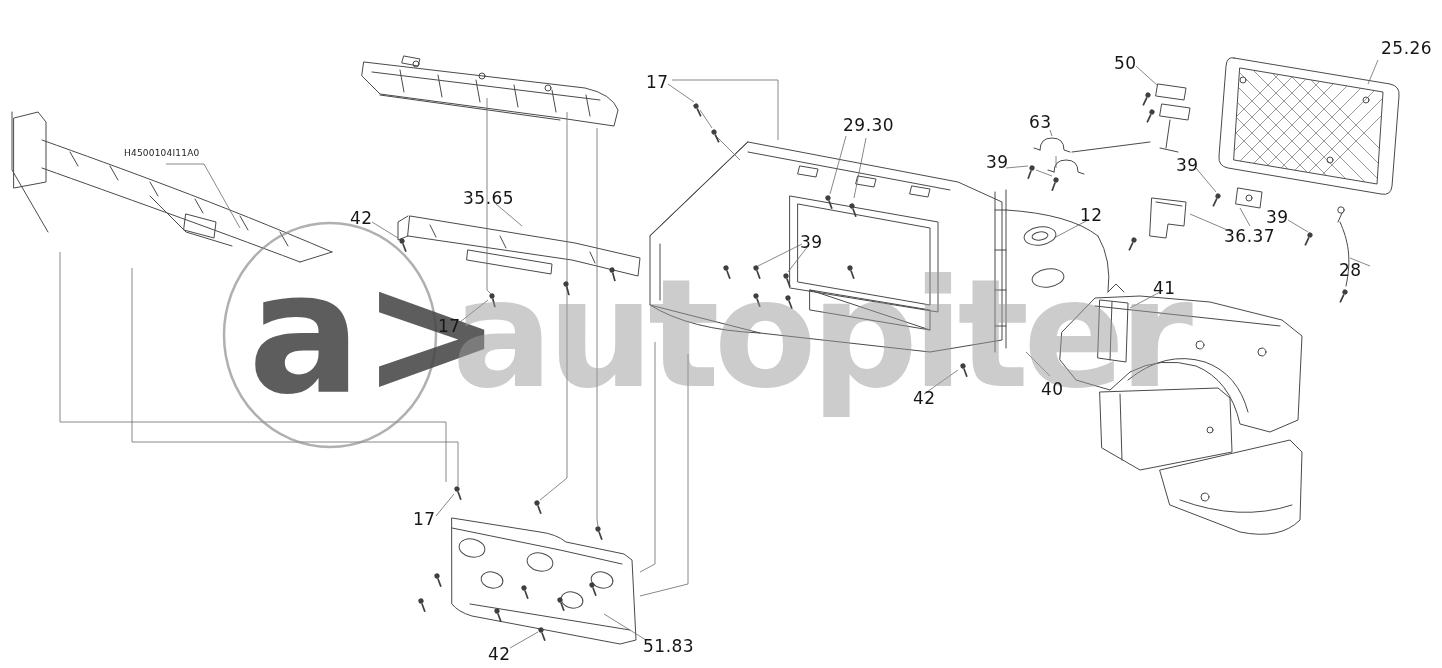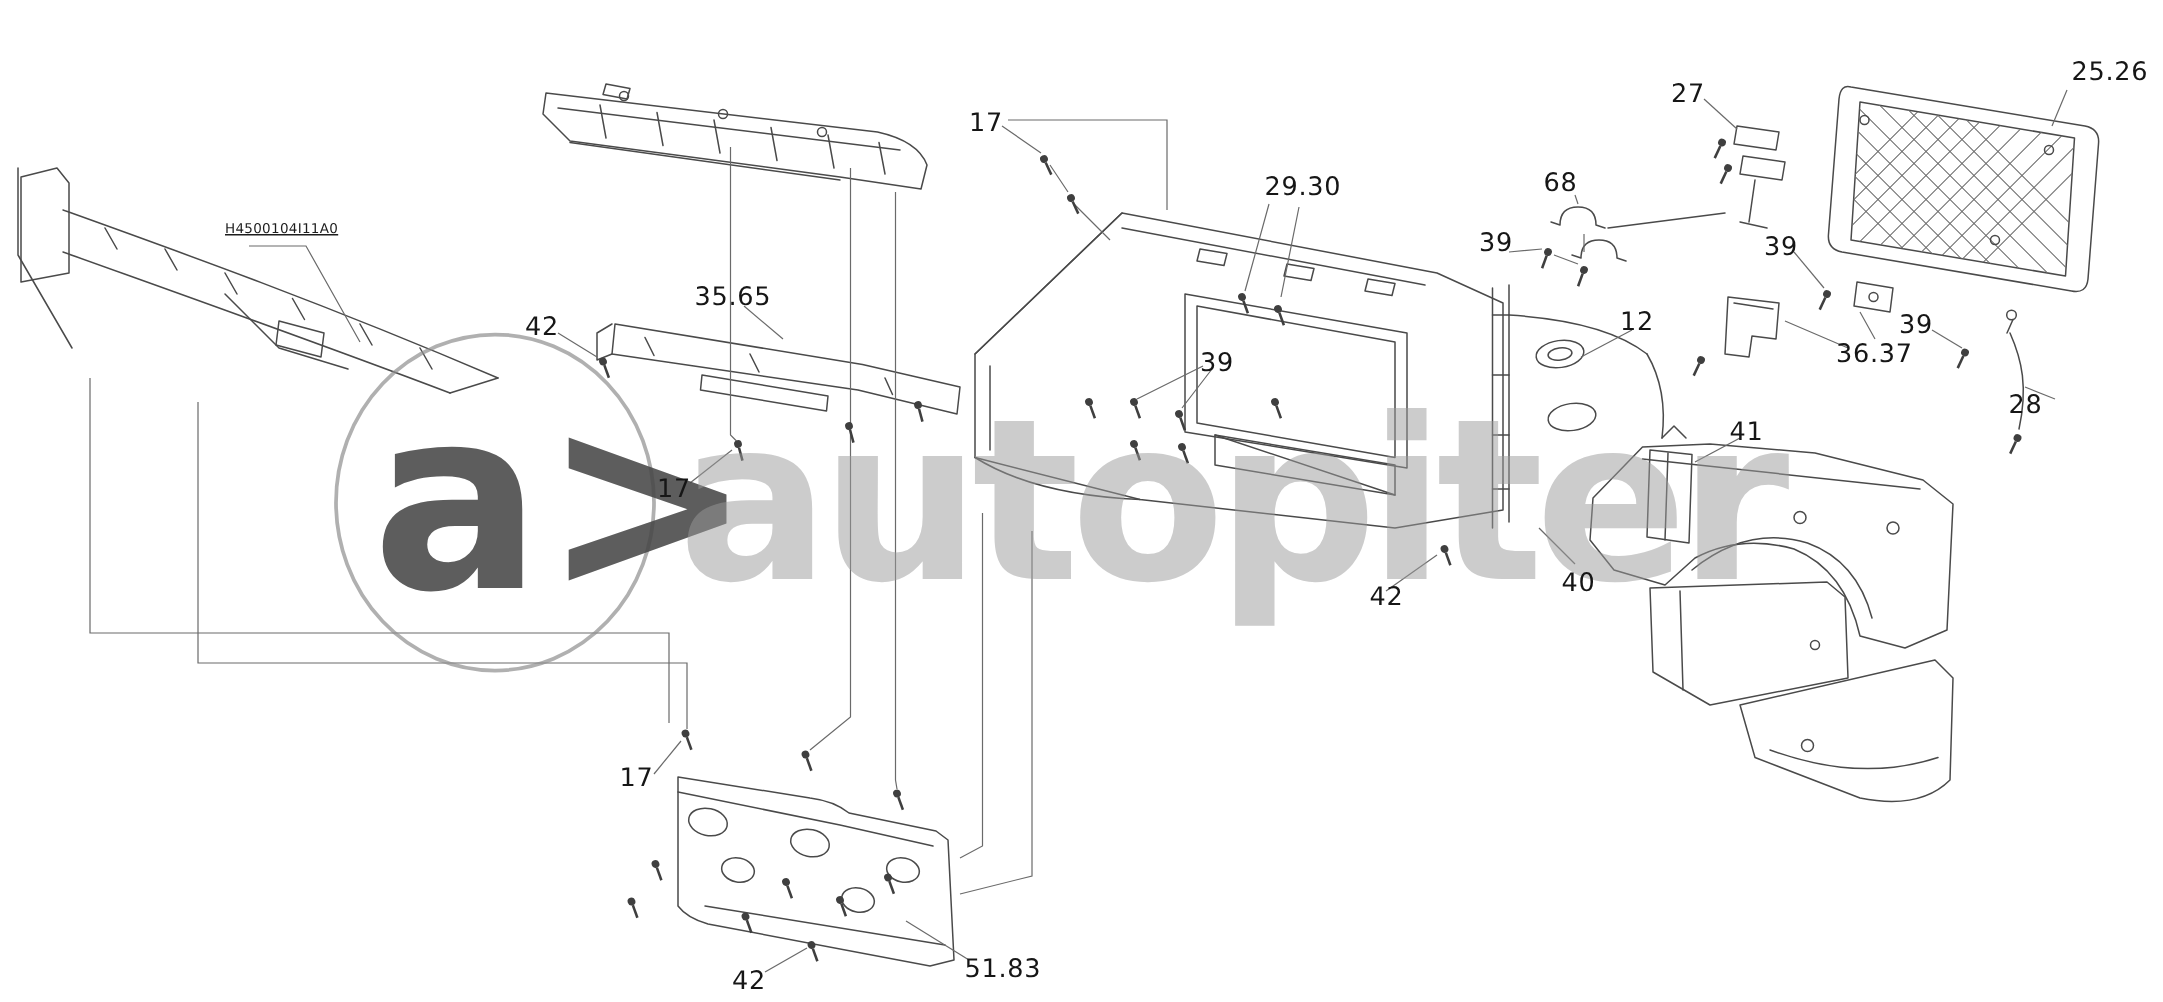--- a/index.html
+++ b/index.html
@@ -14,25 +14,24 @@
   .callout{
     position:absolute;
     font-size:17px;
     color:#161616;
     letter-spacing:.5px;
     white-space:nowrap;
     user-select:none;
   }
   .part-code{
     position:absolute;
-    left:150px;top:148px;
+    left:124px;top:148px;
     font-size:9px;
     color:#1d1d1d;
     letter-spacing:.2px;
-    text-decoration:underline;
   }
 </style>
 </head>
 <body>
 
 <div class="canvas">
 
   <svg width="1442" height="668" viewBox="0 0 1442 668">
     <defs>
       <g id="bolt">
@@ -236,23 +235,23 @@
       <ellipse cx="330" cy="335" rx="106" ry="112" fill="none" stroke="#8f8f8f" stroke-width="2.5" opacity="0.7"></ellipse>
       <text x="248" y="392" font-family="DejaVu Sans, sans-serif" font-weight="bold" font-size="168" fill="#474747" opacity="0.88">a&gt;</text>
       <text x="452" y="386" font-family="DejaVu Sans, sans-serif" font-weight="bold" font-size="150" fill="#9a9a9a" fill-opacity="0.5" letter-spacing="-6">autopiter</text>
     </g>
   </svg>
 
   <div class="part-code">H4500104I11A0</div>
 
   <span class="callout" style="left:646px;top:72px">17</span>
   <span class="callout" style="left:1381px;top:38px">25.26</span>
-  <span class="callout" style="left:1114px;top:53px">27</span>
+  <span class="callout" style="left:1114px;top:53px">50</span>
   <span class="callout" style="left:843px;top:115px">29.30</span>
-  <span class="callout" style="left:1029px;top:112px">68</span>
+  <span class="callout" style="left:1029px;top:112px">63</span>
   <span class="callout" style="left:986px;top:152px">39</span>
   <span class="callout" style="left:1176px;top:155px">39</span>
   <span class="callout" style="left:463px;top:188px">35.65</span>
   <span class="callout" style="left:350px;top:208px">42</span>
   <span class="callout" style="left:1080px;top:205px">12</span>
   <span class="callout" style="left:800px;top:232px">39</span>
   <span class="callout" style="left:1266px;top:207px">39</span>
   <span class="callout" style="left:1224px;top:226px">36.37</span>
   <span class="callout" style="left:1339px;top:260px">28</span>
   <span class="callout" style="left:1153px;top:278px">41</span>

